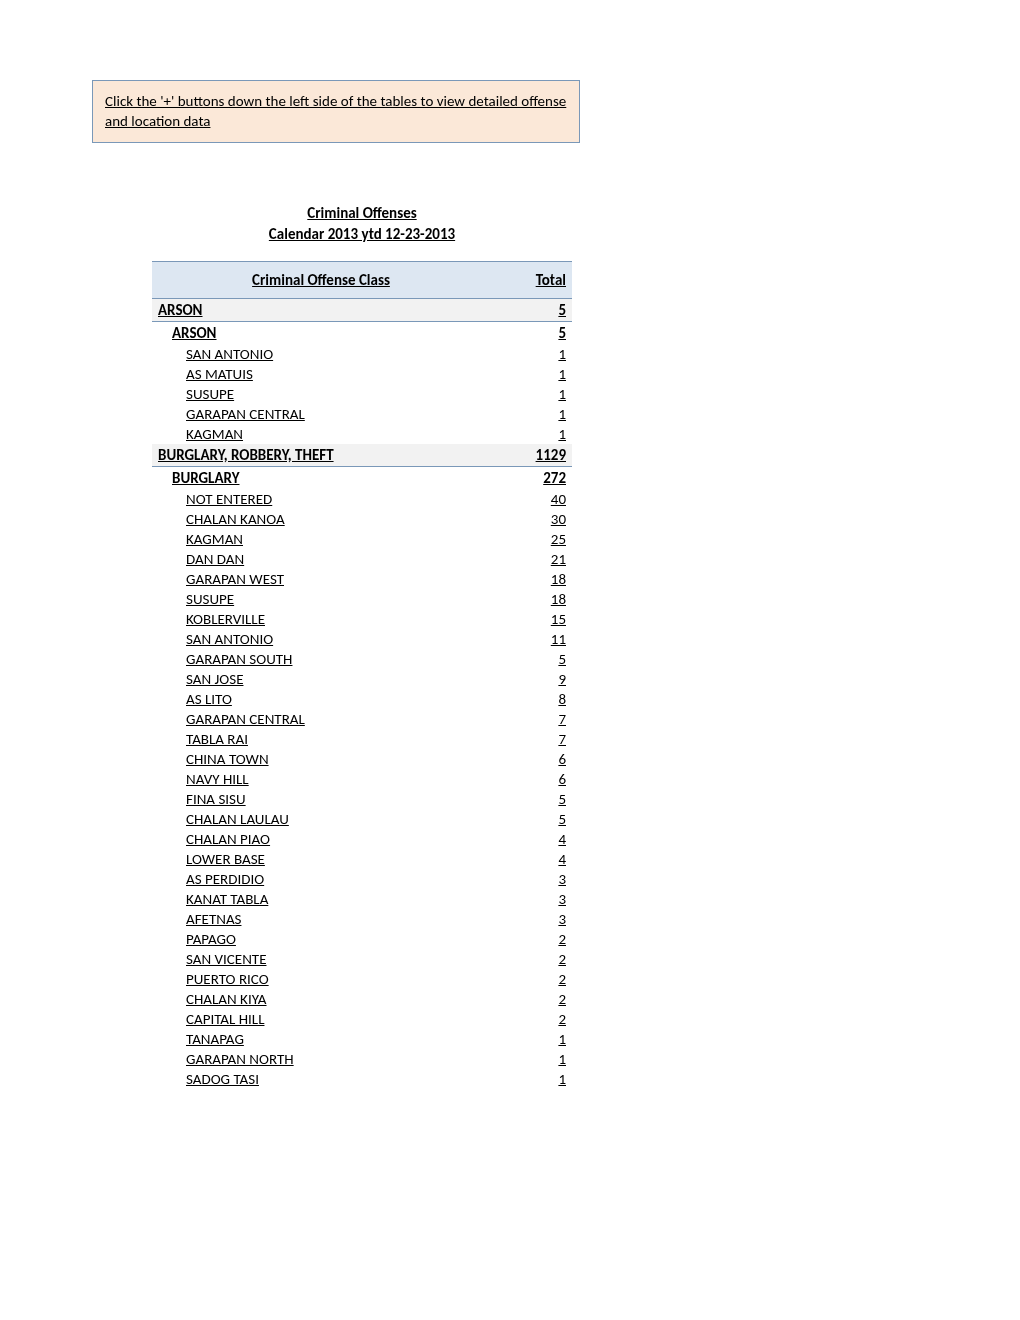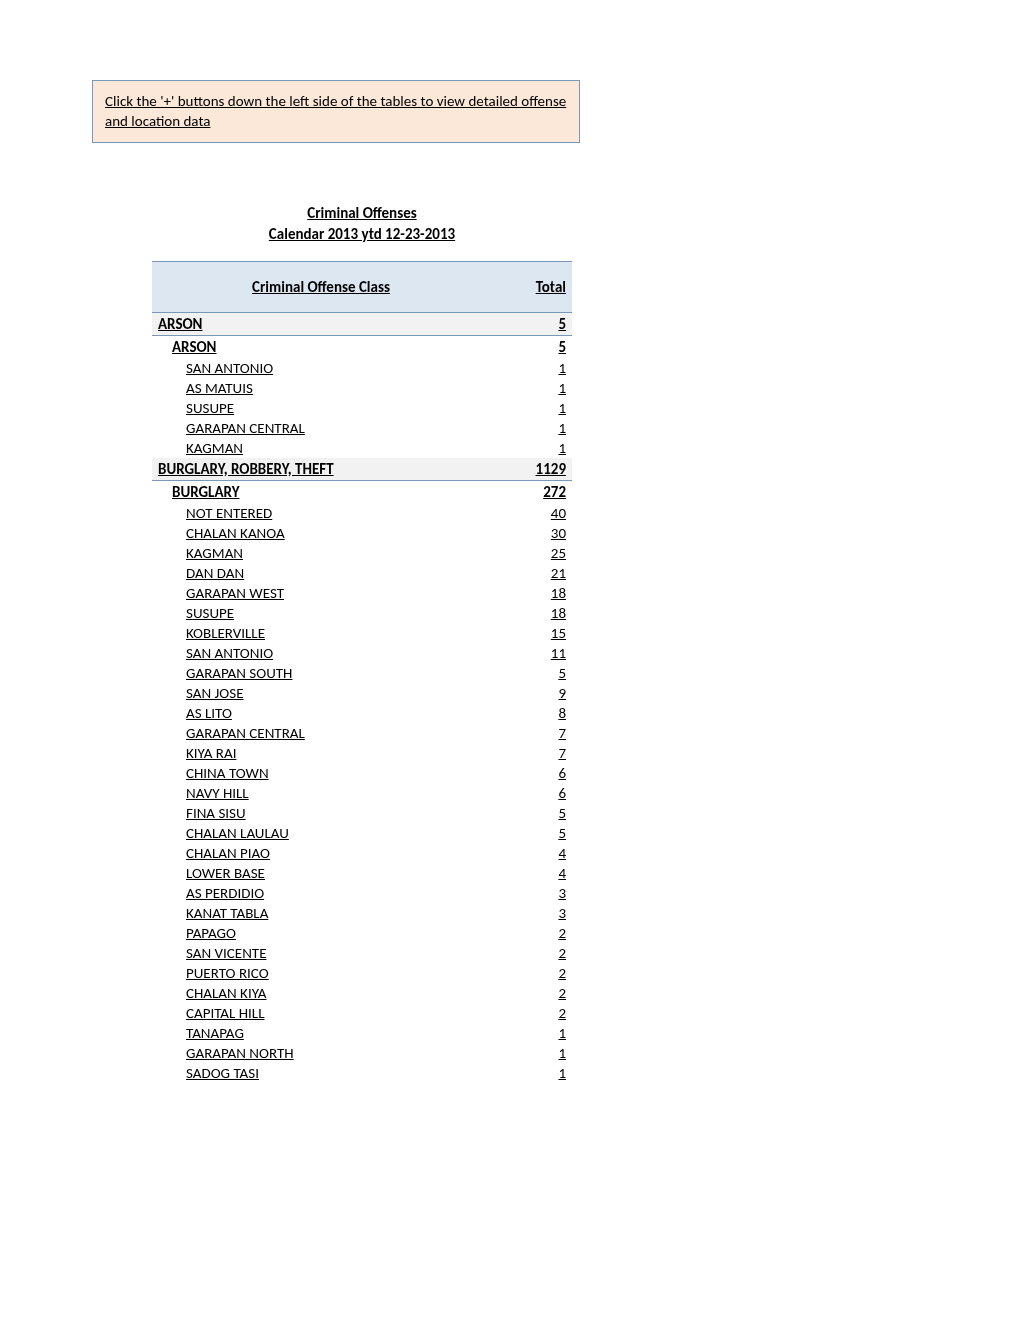--- a/index.html
+++ b/index.html
@@ -34,21 +34,21 @@
   table.offense {
     border-collapse: collapse;
     margin-left: 60px;
     width: 420px;
   }
   table.offense th {
     background: #dde7f2;
     border-top: 1px solid #7a98b8;
     border-bottom: 1px solid #7a98b8;
     font-weight: bold;
-    padding: 16px 6px;
+    padding: 9px 6px;
   }
   table.offense th.col-class { text-align: center; }
   table.offense th.col-total { text-align: right; width: 70px; }
   tr.level1 td {
     background: #f2f2f2;
     border-bottom: 1px solid #7a98b8;
     font-weight: bold;
     padding: 2px 6px;
   }
   tr.level2 td {
@@ -162,21 +162,21 @@
         </tr>
         <tr class="level3">
           <td class="label">AS LITO</td>
           <td class="num">8</td>
         </tr>
         <tr class="level3">
           <td class="label">GARAPAN CENTRAL</td>
           <td class="num">7</td>
         </tr>
         <tr class="level3">
-          <td class="label">KIYA RAI</td>
+          <td class="label">TABLA RAI</td>
           <td class="num">7</td>
         </tr>
         <tr class="level3">
           <td class="label">CHINA TOWN</td>
           <td class="num">6</td>
         </tr>
         <tr class="level3">
           <td class="label">NAVY HILL</td>
           <td class="num">6</td>
         </tr>
@@ -195,20 +195,24 @@
         <tr class="level3">
           <td class="label">LOWER BASE</td>
           <td class="num">4</td>
         </tr>
         <tr class="level3">
           <td class="label">AS PERDIDIO</td>
           <td class="num">3</td>
         </tr>
         <tr class="level3">
           <td class="label">KANAT TABLA</td>
+          <td class="num">3</td>
+        </tr>
+        <tr class="level3">
+          <td class="label">AFETNAS</td>
           <td class="num">3</td>
         </tr>
         <tr class="level3">
           <td class="label">PAPAGO</td>
           <td class="num">2</td>
         </tr>
         <tr class="level3">
           <td class="label">SAN VICENTE</td>
           <td class="num">2</td>
         </tr>

